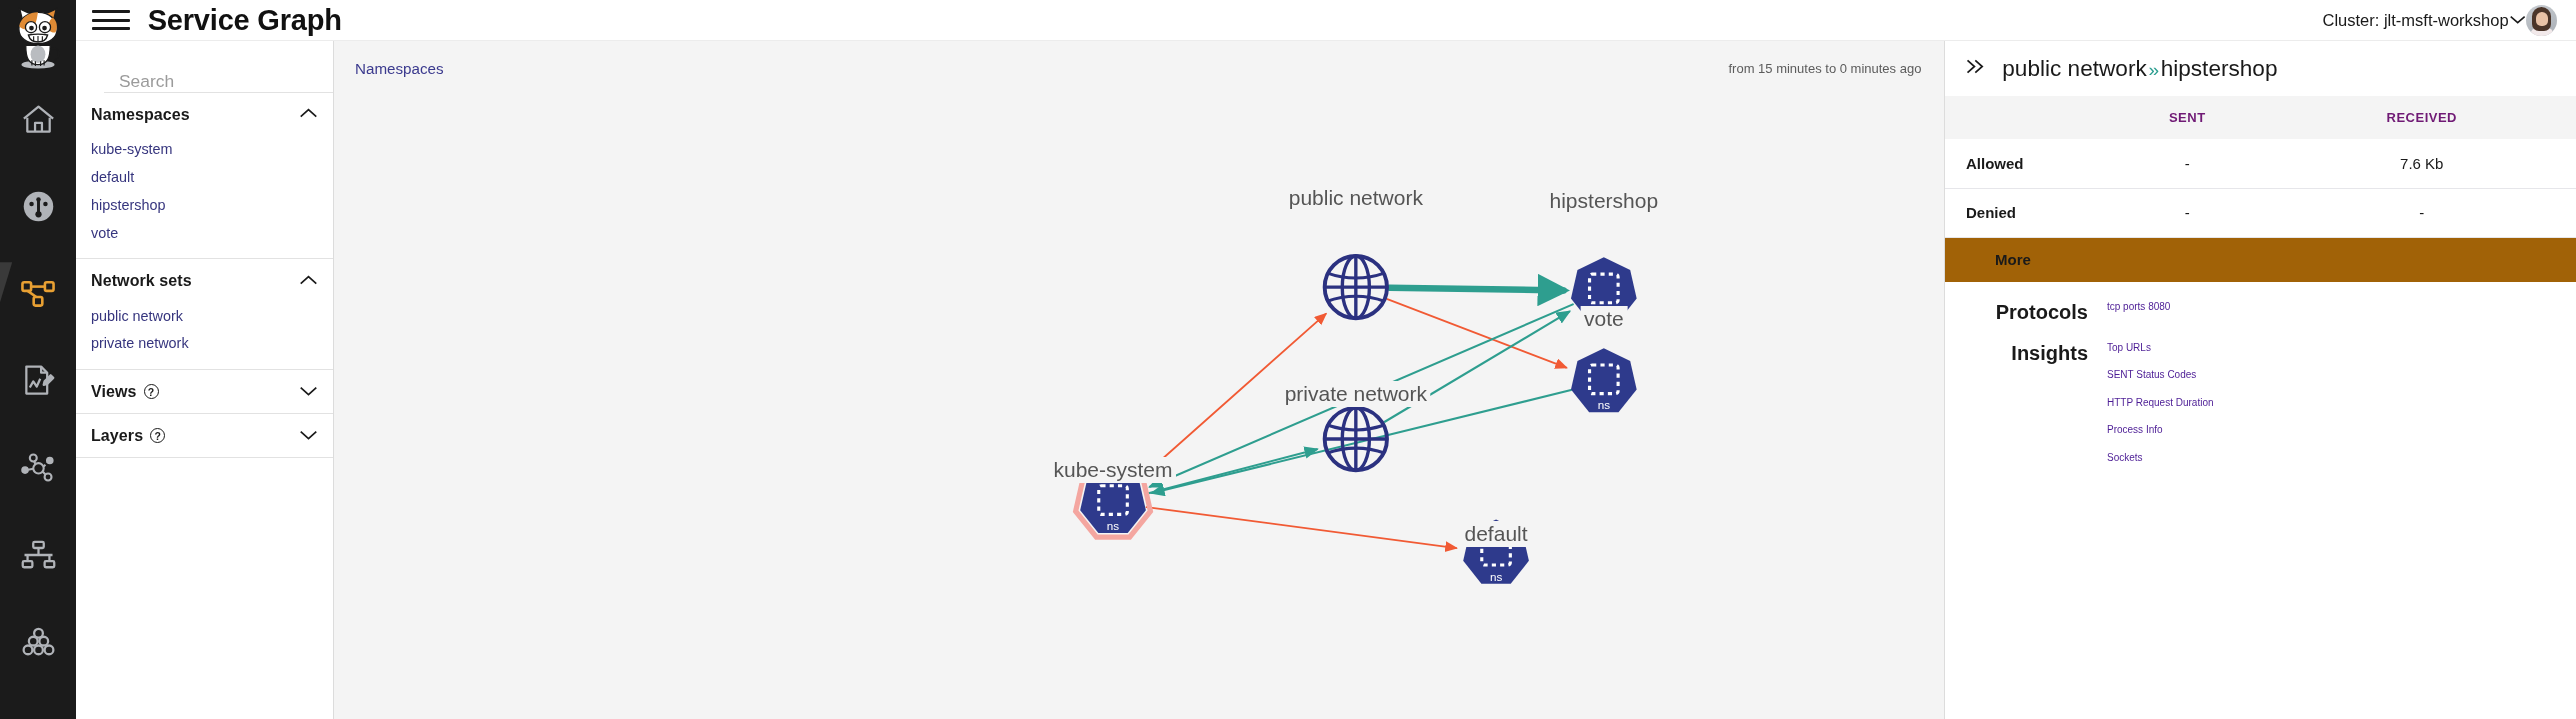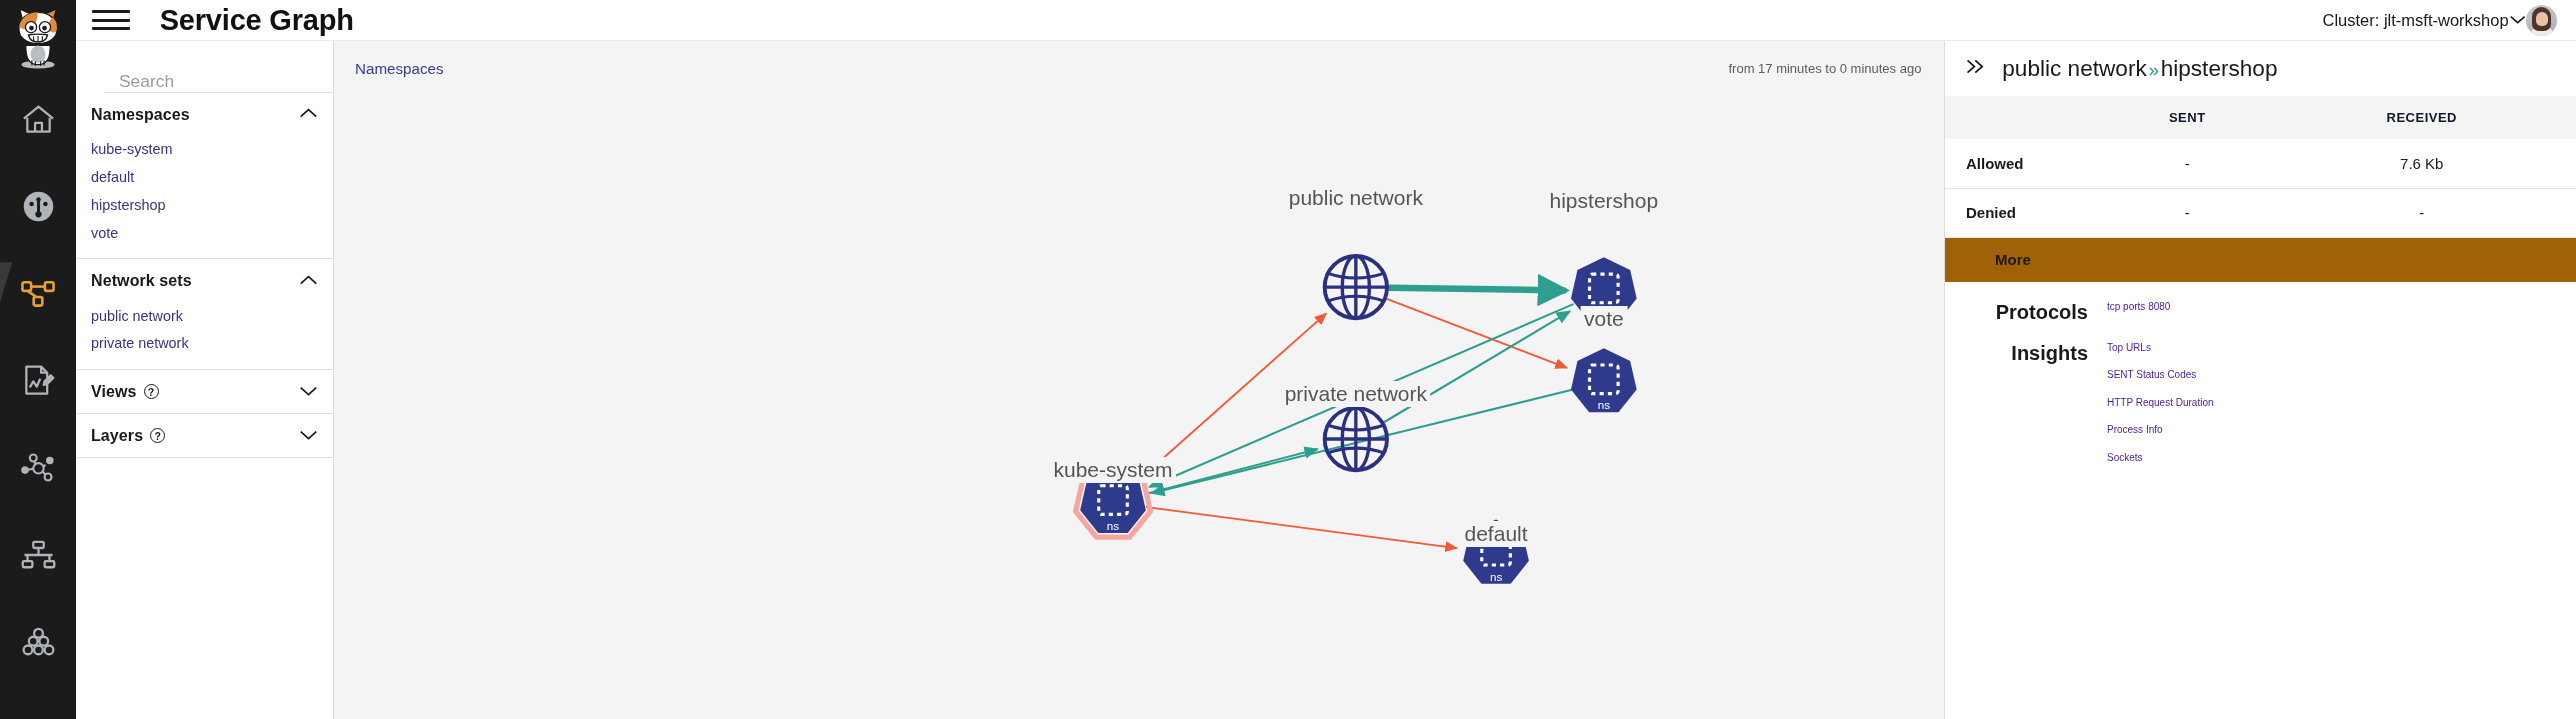--- a/index.html
+++ b/index.html
@@ -69,21 +69,21 @@
 
   
   .topbar {
     position: absolute; left: 76px; top: 0; width: 2500px; height: 41px;
     background: #ffffff; display: flex; align-items: center;
     border-bottom: 0.9px solid #ececec; z-index: 5;
   }
   .burger { margin-left: 15.7px; width: 38px; height: 26px; cursor: pointer;
             display: flex; flex-direction: column; justify-content: space-between; padding: 2.6px 0; }
   .burger span { display: block; height: 3px; background: #1a1a1a; border-radius: 0.9px; }
-  .app-title { margin-left: 30px; font-size: 29px; font-weight: bold; color: #111; letter-spacing: -0.2px; }
+  .app-title { margin-left: 18px; font-size: 29px; font-weight: bold; color: #111; letter-spacing: -0.2px; }
   .topbar-right { margin-left: auto; display: flex; align-items: center; padding-right: 19px; }
   .cluster-label { font-size: 16.5px; color: #1a1a1a; }
   .avatar {
     width: 31px; height: 31px; border-radius: 50%; overflow: hidden;
     background: linear-gradient(160deg,#c9cdd2 0%, #b6bbc1 55%, #a9aeb5 100%);
     position: relative; flex: 0 0 31px;
   }
   .avatar .hair { position:absolute; left:6.1px; top:2.6px; width:19px; height:23.5px;
     background:#4b3529; border-radius:9.6px 9.6px 7px 7px; }
   .avatar .face { position:absolute; left:9.6px; top:7.8px; width:12.2px; height:14px;
@@ -118,21 +118,21 @@
   .detail-head {
     height: 55px; display: flex; align-items: center; gap: 15.7px; padding: 0 19px 0 19px;
   }
   .dbl-chev { font-size: 22.6px; color: #1a1a1a; cursor: pointer; line-height: 1; }
   .detail-title { font-size: 22.6px; color: #1a1a1a; display: flex; align-items: baseline; }
   .detail-title .sep { color: #2a9d8f; font-size: 19px; padding: 0 1.7px; }
   table.kv { width: 100%; border-collapse: collapse; }
   table.kv th, table.kv td { padding: 0; }
   .th-row { background: #f4f4f4; height: 43px; }
   .th-row th {
-    font-size: 13px; font-weight: bold; color: #0f172a; letter-spacing: 0.5px; text-align: center;
+    font-size: 13px; font-weight: bold; color: #701a75; letter-spacing: 0.5px; text-align: center;
   }
   .th-row th.blank { width: 162px; }
   .kv tbody tr { height: 49px; border-bottom: 0.9px solid #e6e6ea; }
   .kv td.rowlabel { font-size: 15px; font-weight: bold; color: #1a1a1a; padding-left: 21px; width: 162px; }
   .kv td.val { font-size: 15px; color: #1a1a1a; text-align: center; }
   .more-bar {
     background: #a16207; height: 44px; display: flex; align-items: center;
     padding-left: 50px; font-size: 15px; font-weight: bold; color: #1a1a1a;
   }
   .meta { padding: 19px 0 0 0; }
@@ -336,21 +336,21 @@
             </svg>
         </span>
       </div>
     </div>
   </div>
 
   <div class="main">
     <div class="main-inner">
       <div class="crumbrow">
         <span class="crumb">Namespaces</span>
-        <span class="timerange">from 17 minutes to 0 minutes ago</span>
+        <span class="timerange">from 15 minutes to 0 minutes ago</span>
       </div>
 
       <div class="graph">
         <svg id="graph-svg" width="100%" height="100%" viewBox="0 0 1240 400" preserveAspectRatio="xMidYMid meet">
           <defs>
             <marker id="arrow-allowed" markerWidth="7" markerHeight="7" refX="6" refY="3" orient="auto">
               <path d="M0,0 L7,3 L0,6 z" fill="#2e9e8f"></path>
             </marker>
             <marker id="arrow-denied" markerWidth="7" markerHeight="7" refX="6" refY="3" orient="auto">
               <path d="M0,0 L7,3 L0,6 z" fill="#f15a34"></path>

